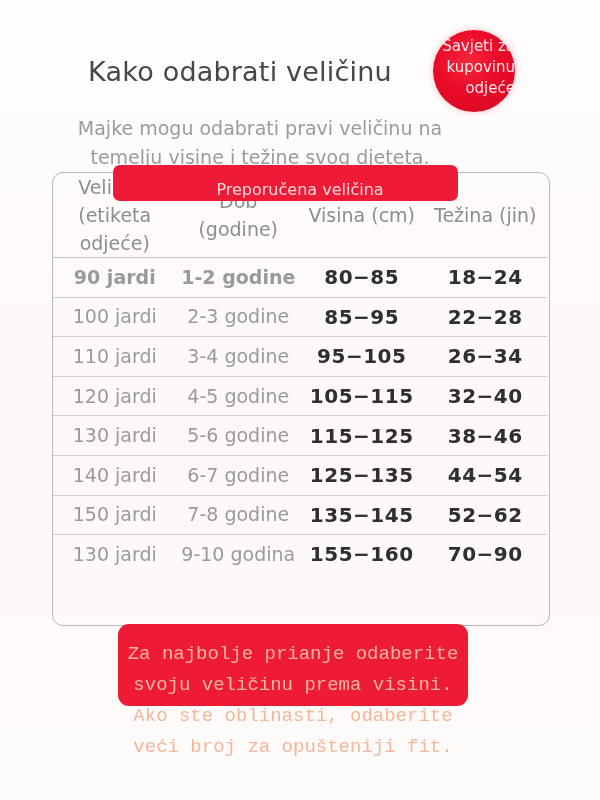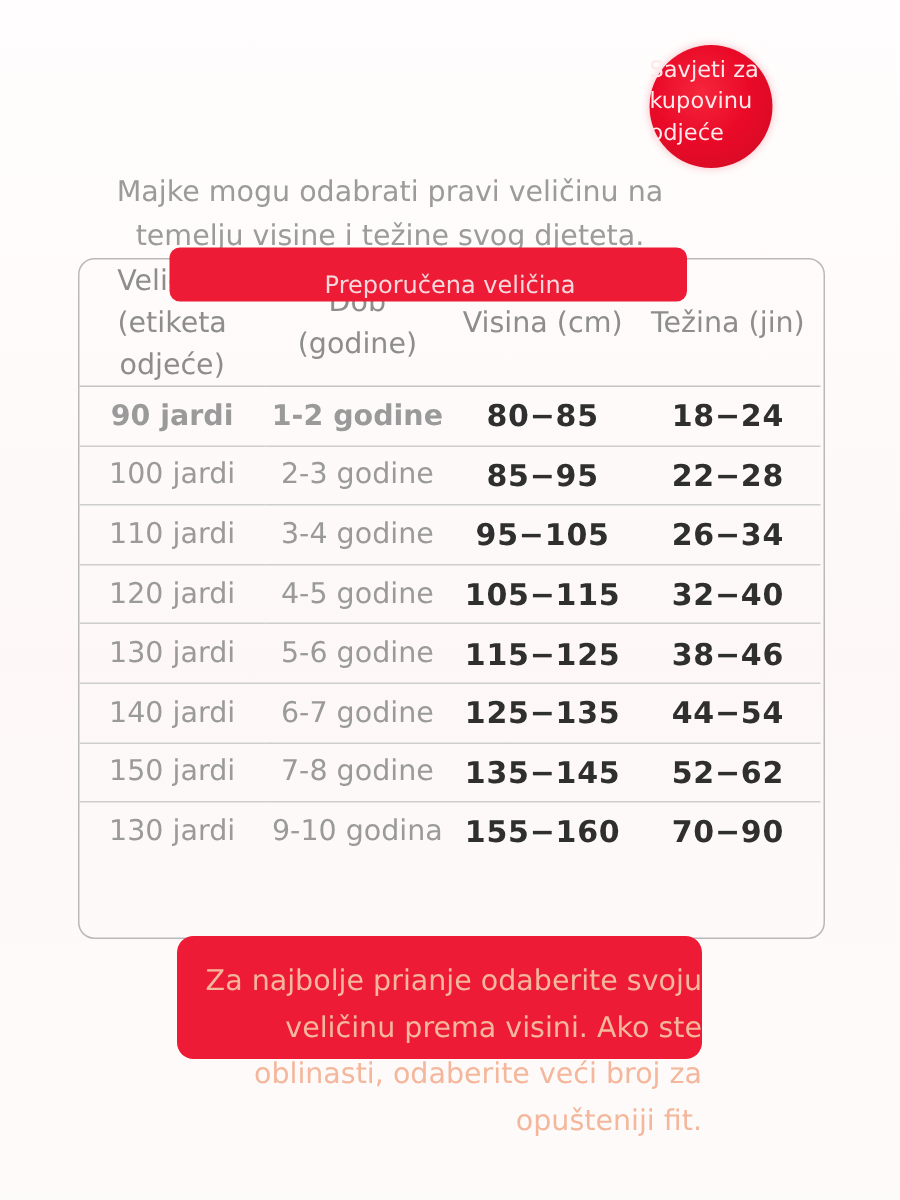--- a/index.html
+++ b/index.html
@@ -60,21 +60,21 @@
     border-radius: 50%;
     background: radial-gradient(circle at 42% 38%, #f5263c 0%, #ea0a28 46%, #cf0c23 100%);
     box-shadow: 0 0 6px rgba(220,20,40,0.28);
     z-index: 6;
   }
   .badge-text {
     position: absolute;
     left: 433px;
     top: 36px;
     width: 82px;
-    text-align: left;
+    text-align: right;
     font-size: 15px;
     line-height: 21px;
     color: #fde8ea;
     z-index: 7;
   }
 
   
   .ribbon {
     position: absolute;
     left: 113px;
@@ -172,32 +172,34 @@
     height: 82px;
     background: #ed1b35;
     border-radius: 11px;
     z-index: 4;
   }
   .note-text {
     position: absolute;
     left: 118px;
     top: 639px;
     width: 350px;
-    text-align: right;
+    text-align: center;
     font-size: 19px;
     line-height: 31px;
     color: #f4b79c;
     z-index: 5;
+    font-family: Liberation Mono, monospace;
   }
 </style>
 </head>
 <body>
 
 <div id="page">
 
+  <div class="page-title">Kako odabrati veličinu</div>
 
   <div class="page-subtitle">Majke mogu odabrati pravi veličinu na temelju visine i težine svog djeteta.</div>
 
   <div class="badge-circle"></div>
   <div class="badge-text">Savjeti za kupovinu odjeće</div>
 
   <div class="ribbon"></div>
   <div class="ribbon-label">Preporučena veličina</div>
 
   <div class="table-frame"></div>

